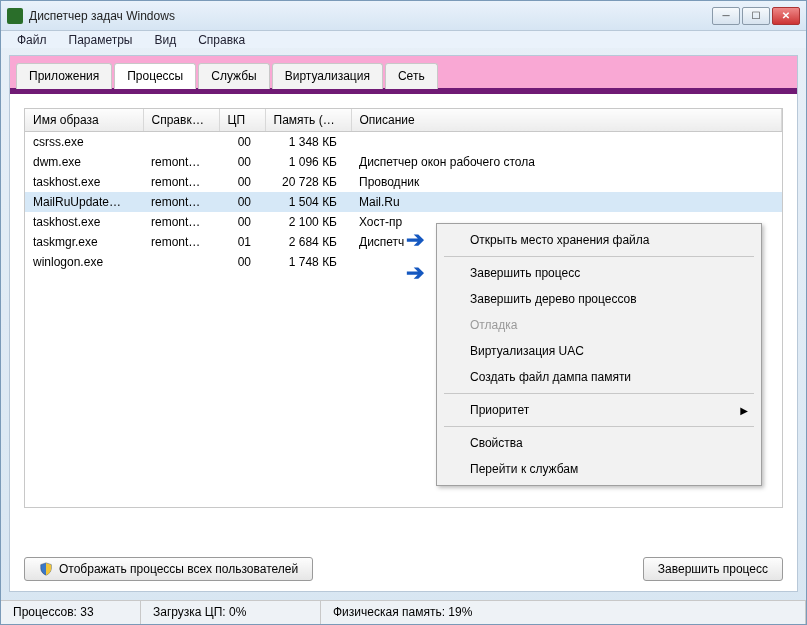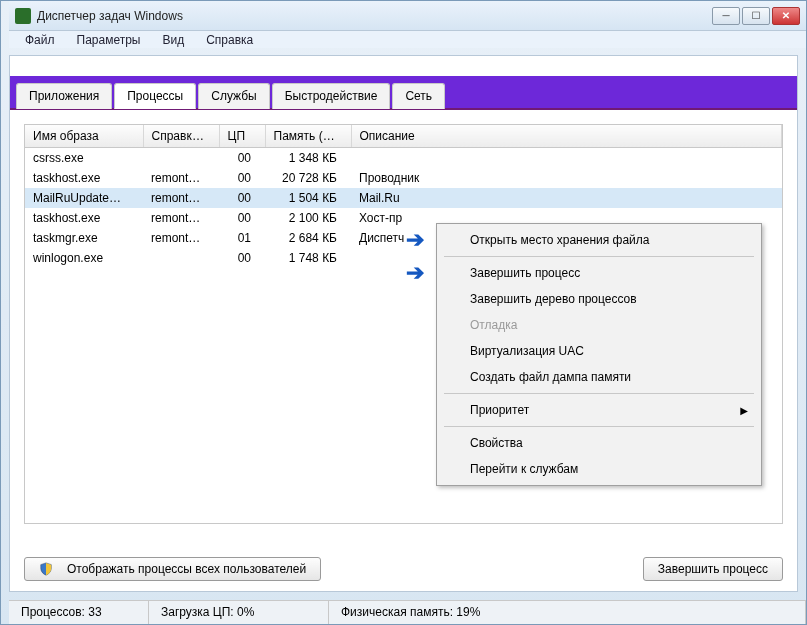--- a/index.html
+++ b/index.html
@@ -11,21 +11,20 @@
     width: 807px;
     height: 625px;
     overflow: hidden;
   }
   .window {
     width: 807px;
     height: 625px;
     border: 1px solid #7a9ab8;
     background: linear-gradient(#e8f0f8, #d8e6f2);
     position: relative;
-    padding-left: 8px;
   }
   .titlebar {
     height: 30px;
     background: linear-gradient(#eaf2fb, #d6e5f3);
     display: flex;
     align-items: center;
     padding: 0 6px;
     border-bottom: 1px solid #b8c8d8;
   }
   .app-icon {
@@ -62,23 +61,22 @@
   }
   .client {
     position: absolute;
     top: 54px; left: 8px; right: 8px; bottom: 32px;
     background: #fff;
     border: 1px solid #b8c8d8;
   }
   .tabs {
     display: flex;
     padding: 6px 6px 0 6px;
-    background: #6d28d9;
-    border-bottom: 2px solid #701a75;
-    margin-top: 20px;
+    background: #f9a8d4;
+    border-bottom: 6px solid #701a75;
   }
   .tab {
     padding: 5px 12px;
     border: 1px solid #c8c8c8;
     border-bottom: none;
     background: #f3f3f3;
     margin-right: 2px;
     border-radius: 3px 3px 0 0;
     position: relative;
     top: 1px;
@@ -125,29 +123,29 @@
     position: absolute;
     bottom: 10px; left: 14px; right: 14px;
     display: flex;
     justify-content: space-between;
   }
   .btn {
     padding: 4px 14px;
     border: 1px solid #9a9a9a;
     background: linear-gradient(#fdfdfd, #e6e6e6);
     border-radius: 3px;
-    display: inline-flex; align-items: center; gap: 14px;
+    display: inline-flex; align-items: center; gap: 6px;
   }
   .shield {
     width: 14px; height: 14px;
     display: inline-block;
   }
   .statusbar {
     position: absolute;
-    bottom: 0; left: 8px; right: 0;
+    bottom: 0; left: 0; right: 0;
     height: 24px;
     background: #eef2f6;
     border-top: 1px solid #c8c8c8;
     display: flex;
   }
   .status-cell {
     padding: 4px 12px;
     border-right: 1px solid #c8c8c8;
   }
   .context-menu {
@@ -207,21 +205,21 @@
     <div class="menu-item">Вид</div>
     <div class="menu-item">Справка</div>
   </div>
 
   <div class="client">
 
     <div class="tabs">
       <div class="tab">Приложения</div>
       <div class="tab active">Процессы</div>
       <div class="tab">Службы</div>
-      <div class="tab">Быстродействие</div>
+      <div class="tab">Виртуализация</div>
       <div class="tab">Сеть</div>
     </div>
 
     <div class="table-wrap">
       <table>
         <colgroup>
           <col style="width:118px">
             <col style="width:76px">
             <col style="width:46px">
             <col style="width:86px">
@@ -238,20 +236,27 @@
         </thead>
         <tbody id="proc-body">
             <tr>
               <td>csrss.exe</td>
               <td></td>
               <td class="num">00</td>
               <td class="num">1 348 КБ</td>
               <td></td>
             </tr>
             <tr>
+              <td>dwm.exe</td>
+              <td>remont…</td>
+              <td class="num">00</td>
+              <td class="num">1 096 КБ</td>
+              <td>Диспетчер окон рабочего стола</td>
+            </tr>
+            <tr>
               <td>taskhost.exe</td>
               <td>remont…</td>
               <td class="num">00</td>
               <td class="num">20 728 КБ</td>
               <td>Проводник</td>
             </tr>
             <tr class="selected">
               <td>MailRuUpdate…</td>
               <td>remont…</td>
               <td class="num">00</td>

